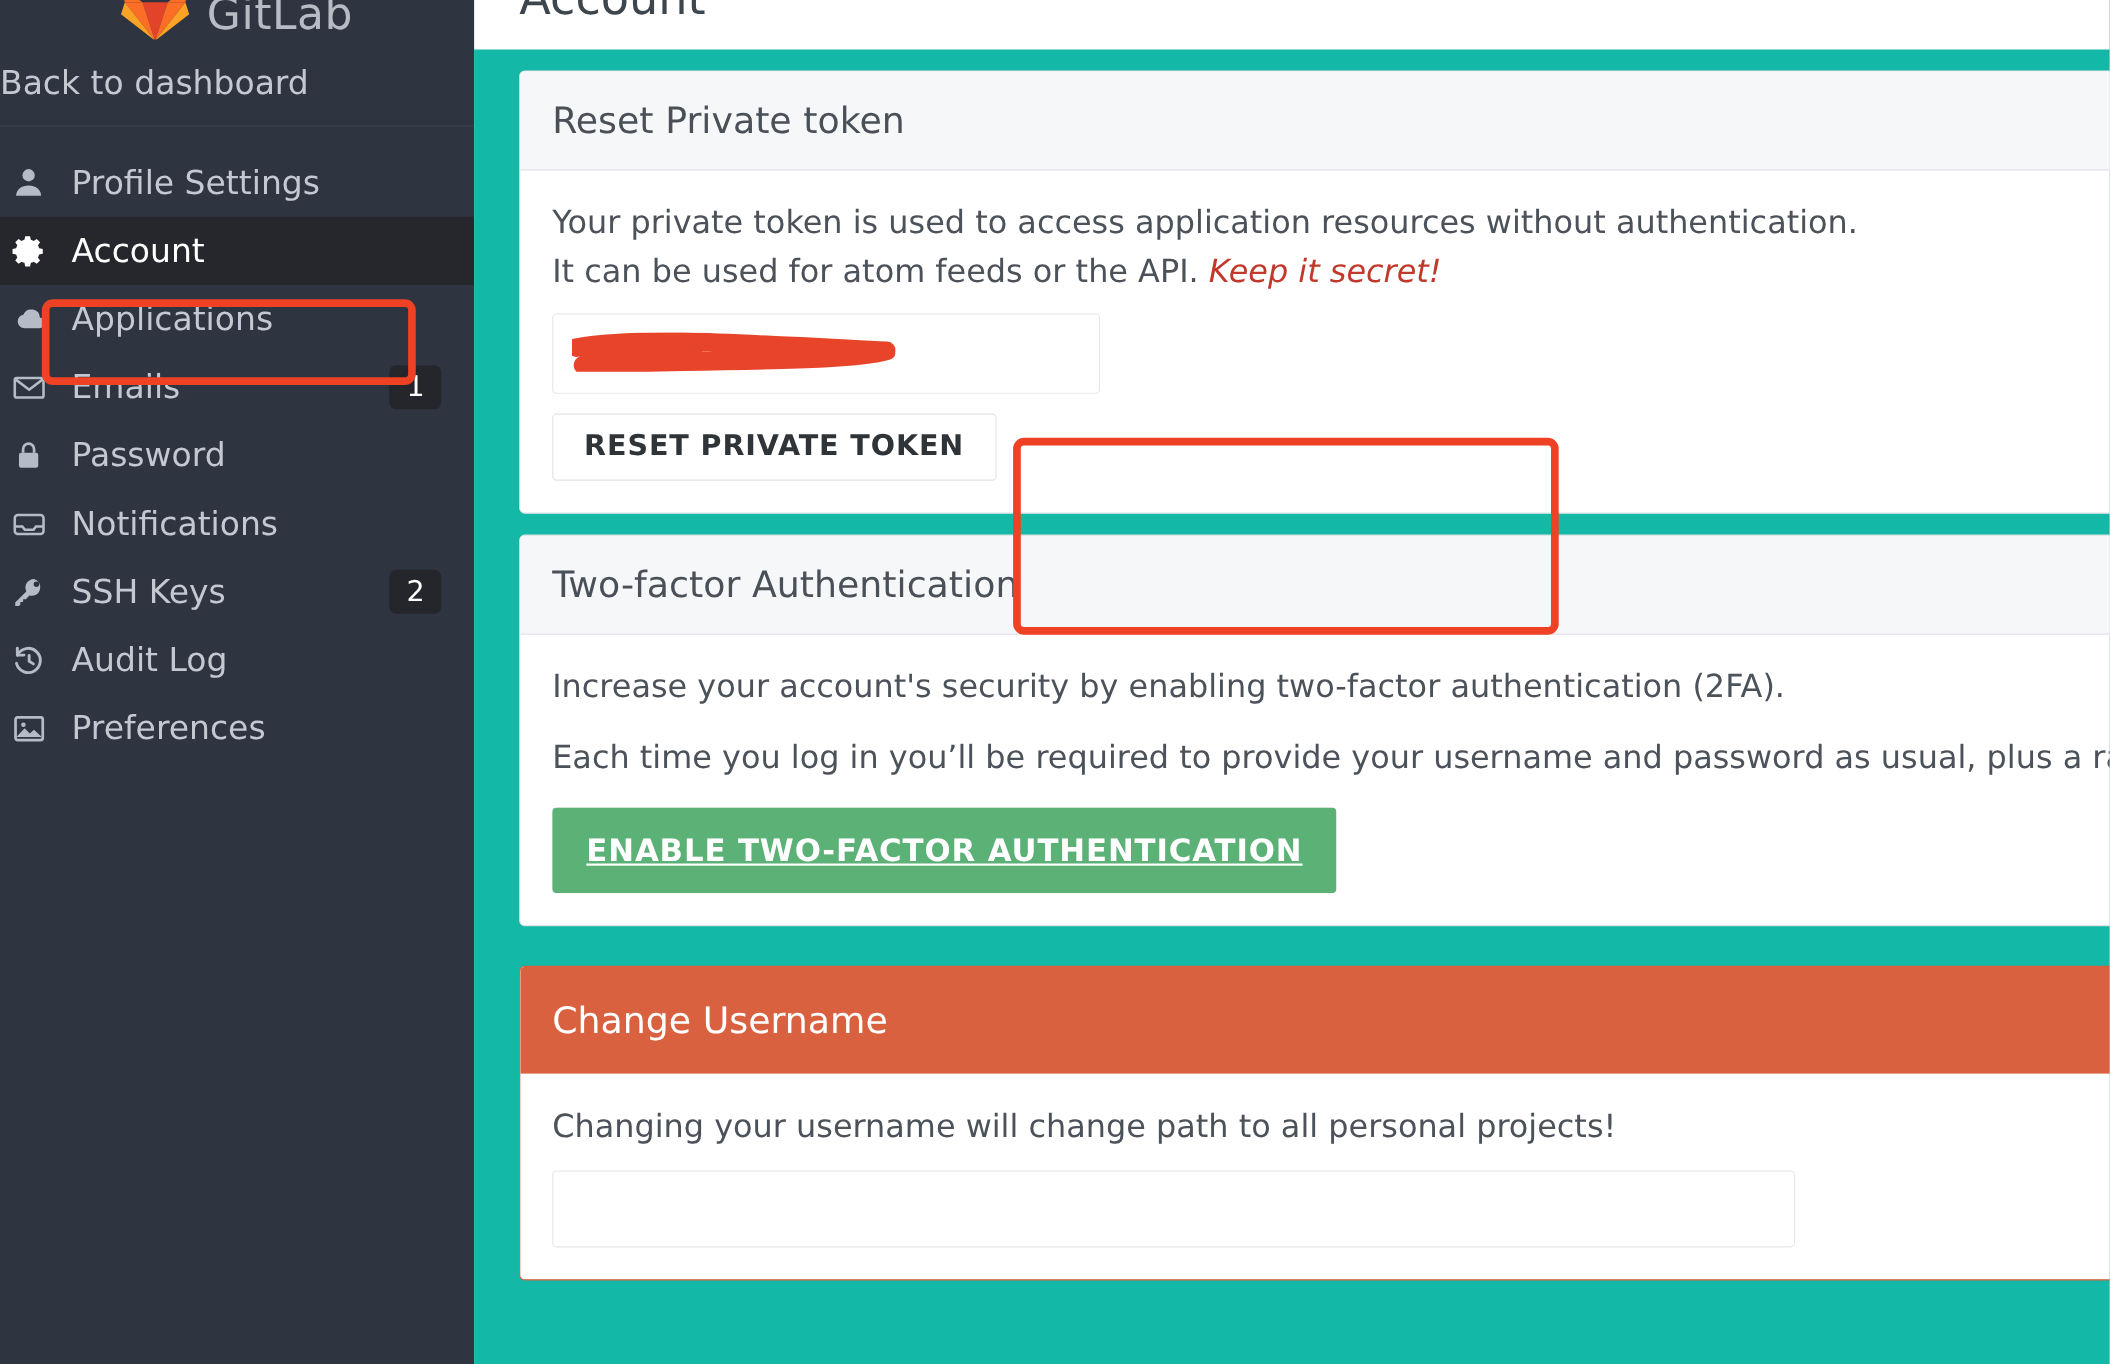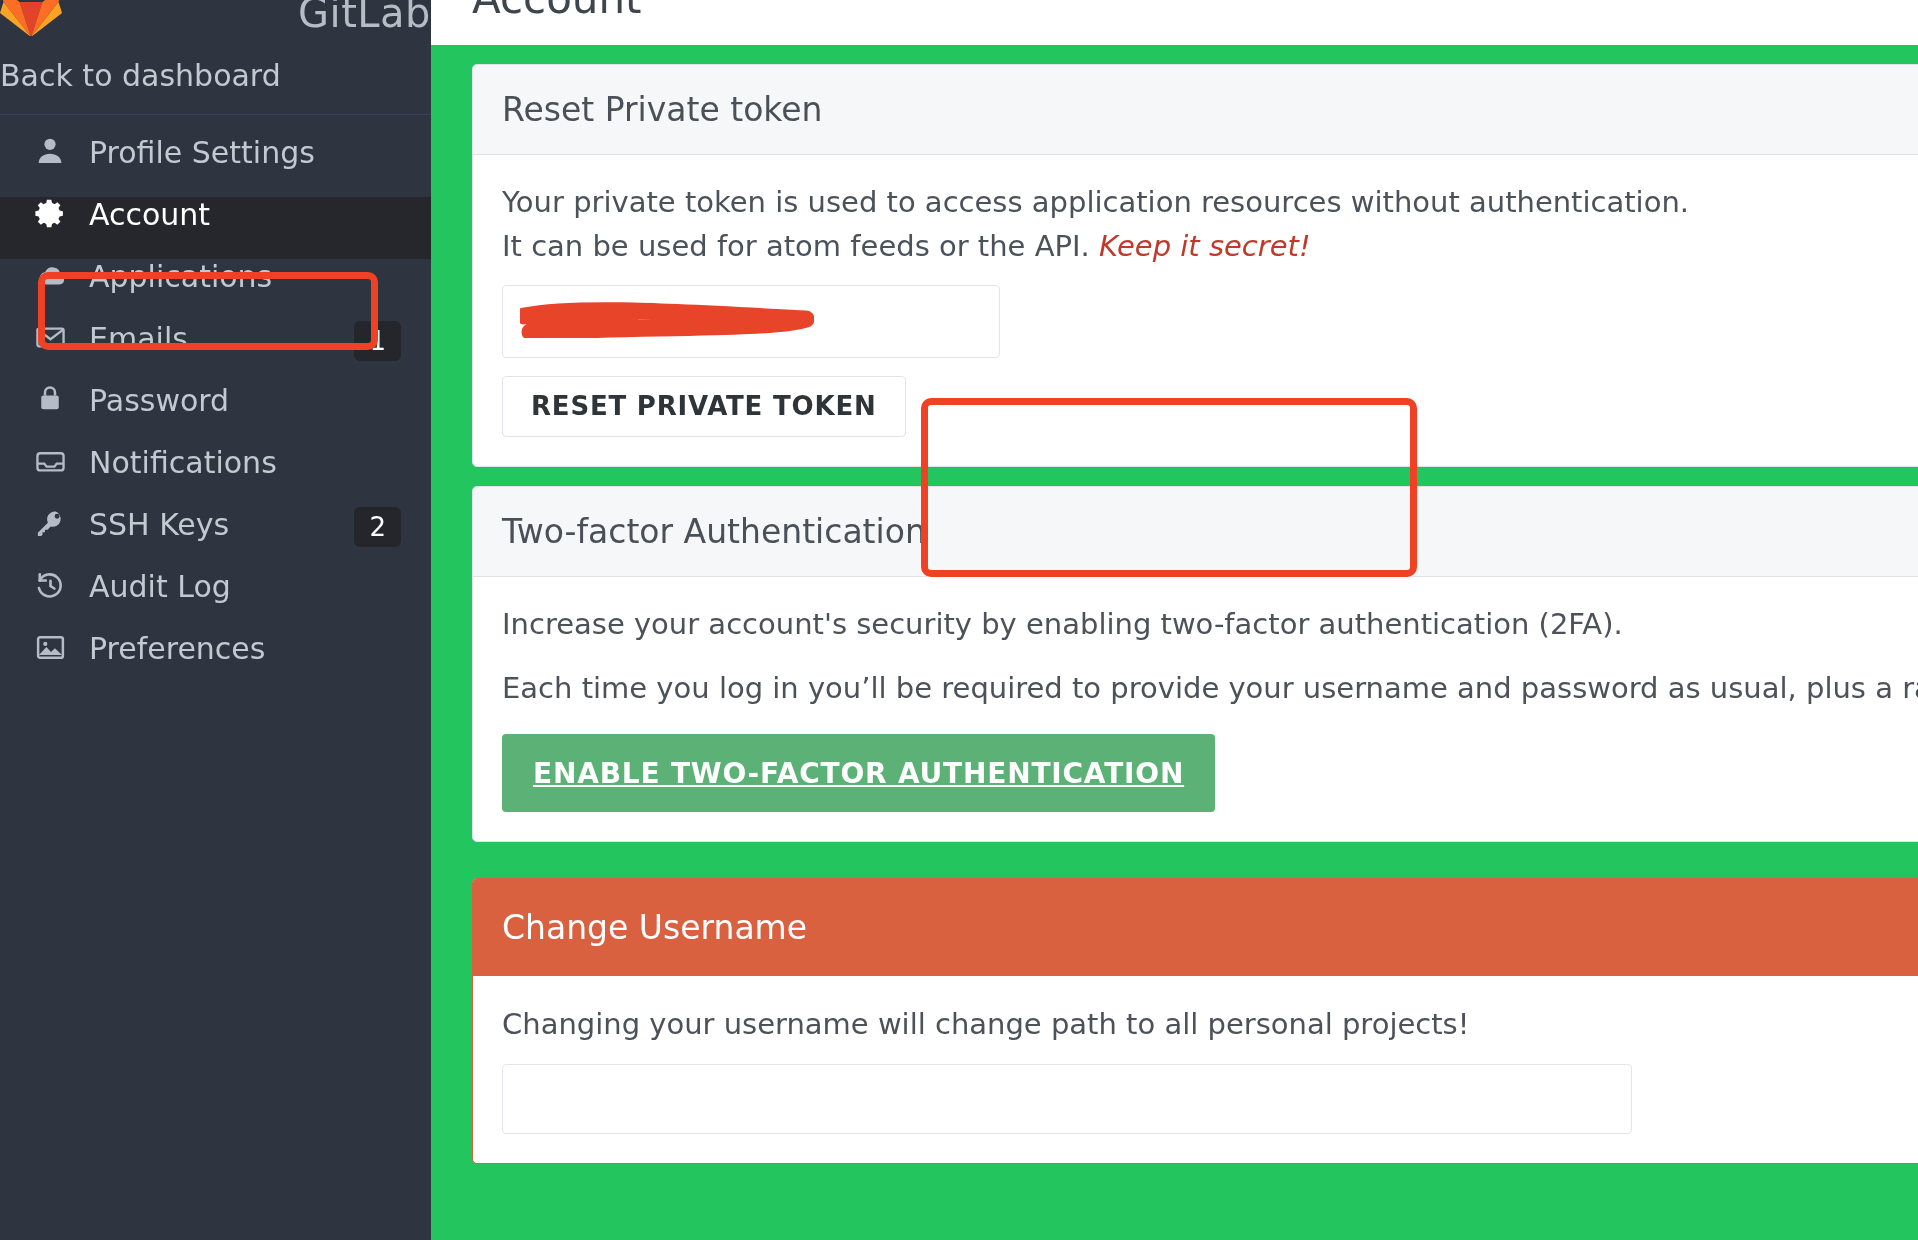--- a/index.html
+++ b/index.html
@@ -27,21 +27,21 @@
     height: 1240px;
     background: #2e3440;
     position: relative;
     overflow: hidden;
   }
 
   .brand {
     height: 36px;
     display: flex;
     align-items: flex-end;
-    justify-content: space-between;
+    justify-content: center;
     gap: 16px;
     padding-bottom: 0px;
     position: relative;
     overflow: hidden;
   }
   .brand-logo {
     width: 62px;
     height: 56px;
     position: relative;
     margin-top: -22px;
@@ -62,22 +62,22 @@
     font-size: 30px;
     border-bottom: 1px solid #3a4150;
     cursor: pointer;
   }
 
   .nav { padding-top: 20px; }
 
   .nav-item {
     height: 62px;
     display: flex;
-    align-items: flex-start;
-    padding-left: 24px;
+    align-items: center;
+    padding-left: 0;
     padding-right: 30px;
     color: #c3c8d1;
     font-size: 30px;
     cursor: pointer;
     position: relative;
   }
   .nav-item.active {
     background: #25272c;
     color: #ffffff;
   }
@@ -99,21 +99,21 @@
     border-radius: 6px;
     padding: 5px 15px;
     min-width: 40px;
     text-align: center;
   }
 
   
   .main {
     flex: 1;
     height: 1240px;
-    background: #22c55e;
+    background: #14b8a6;
     position: relative;
     overflow: hidden;
   }
   .page-head {
     background: #ffffff;
     height: 45px;
     padding-left: 41px;
     overflow: hidden;
     position: relative;
   }

